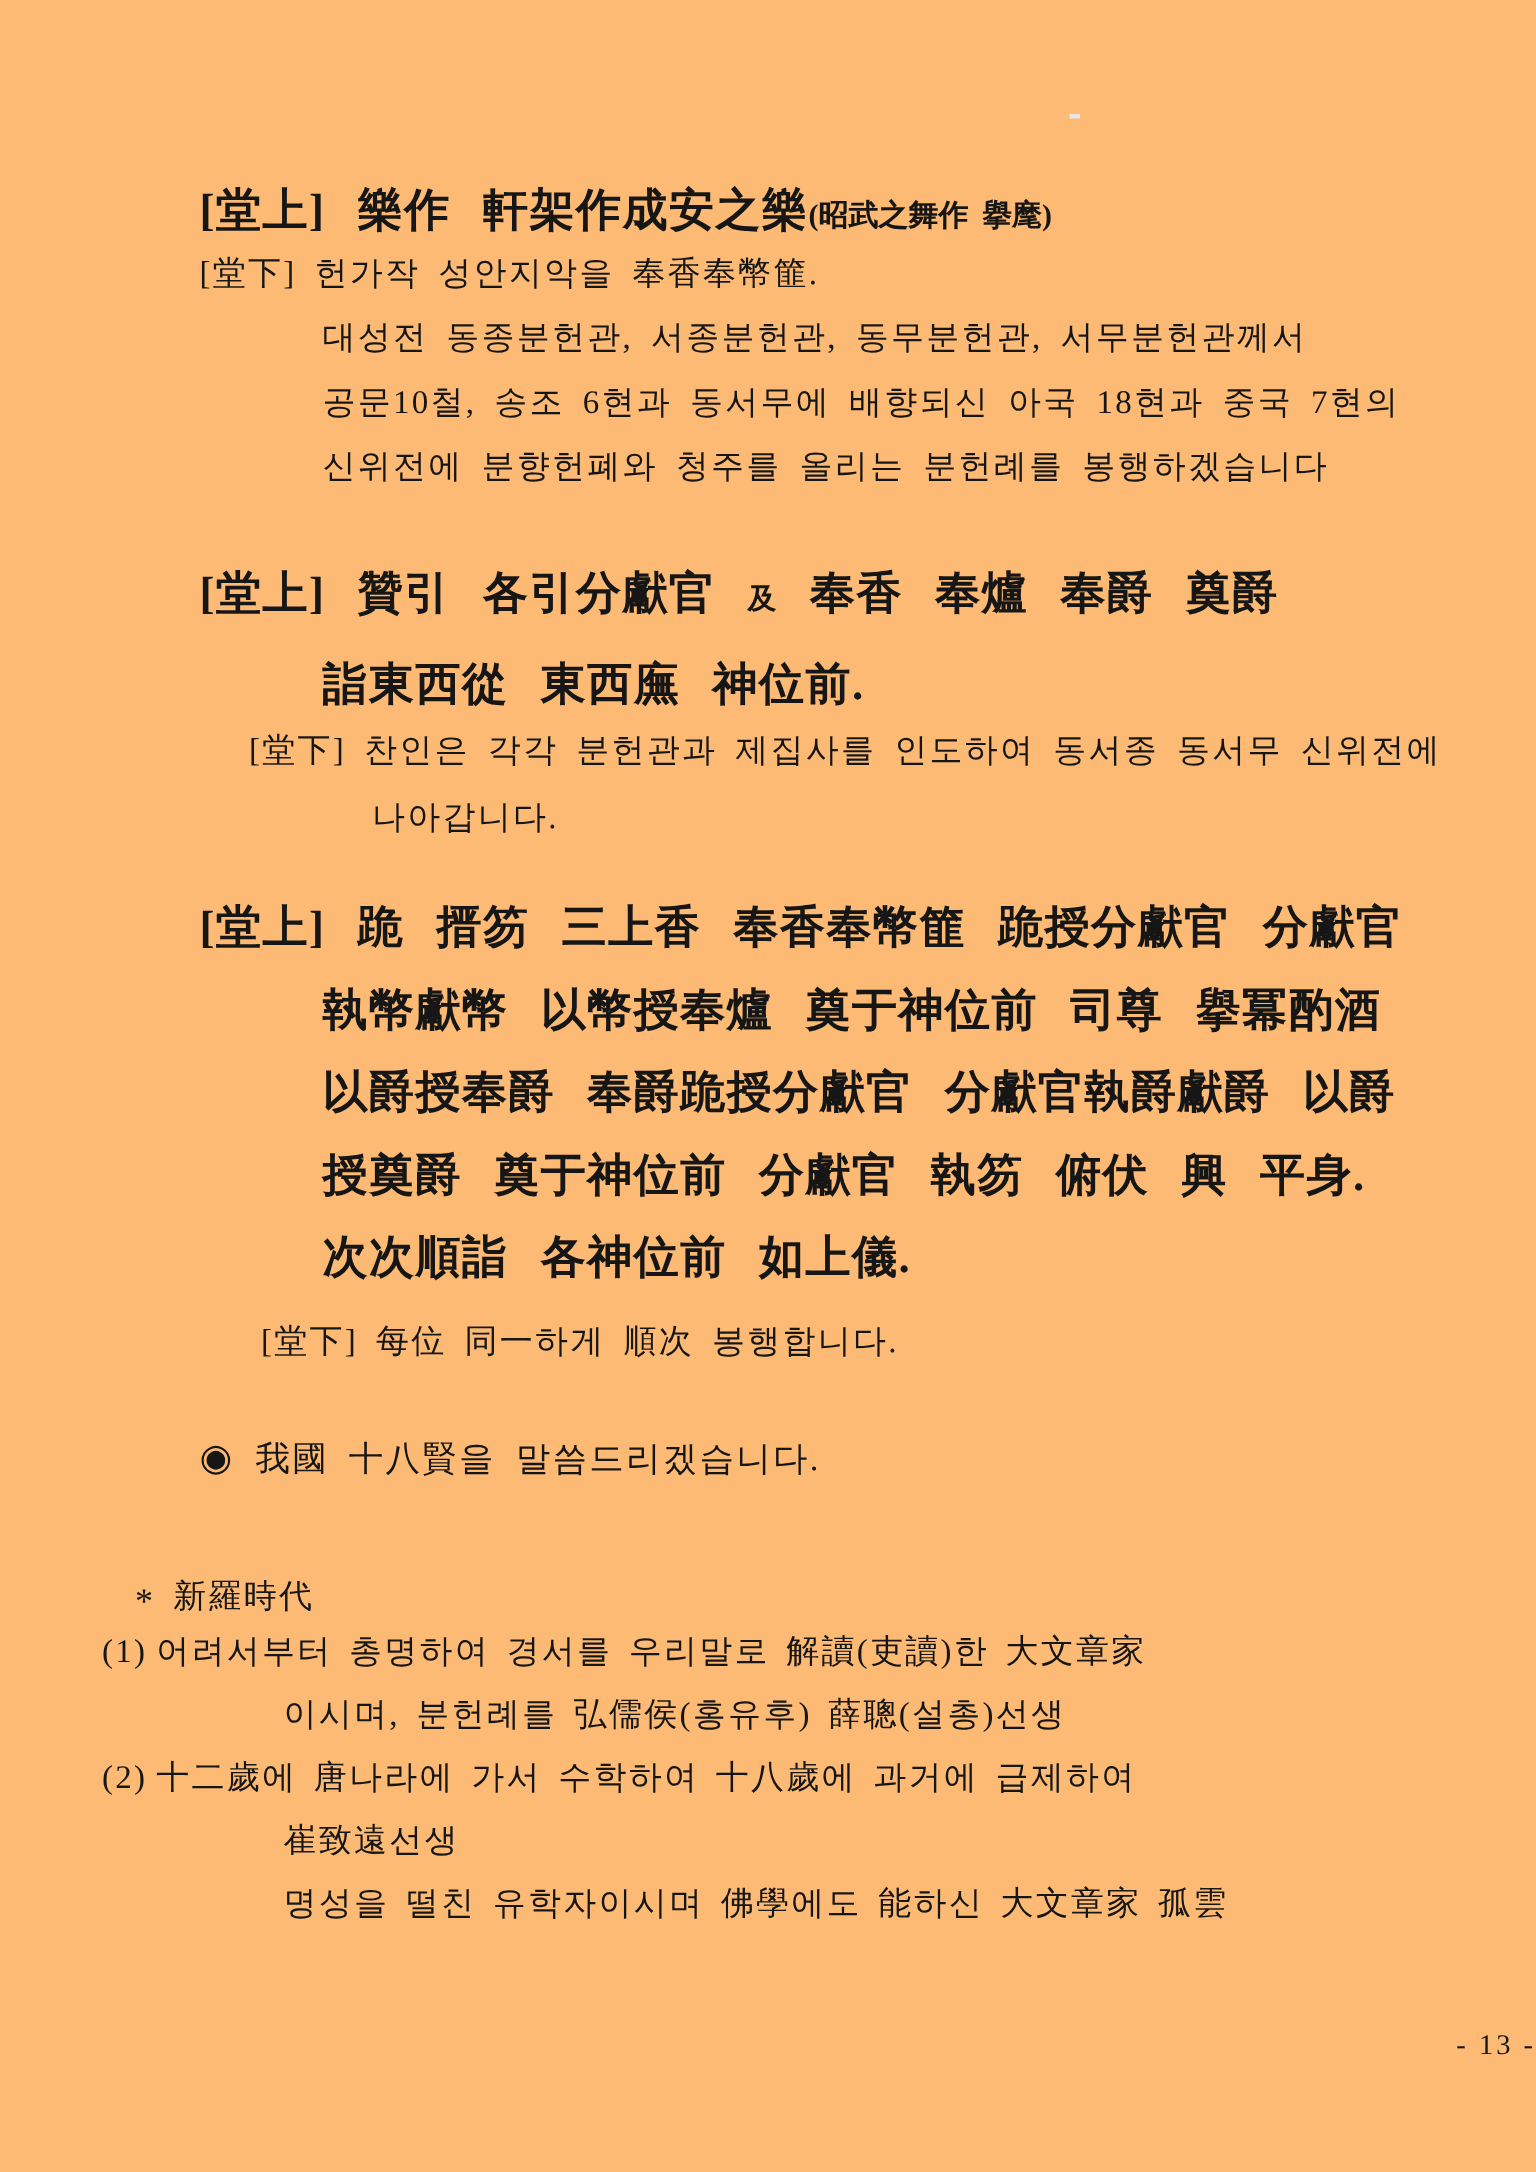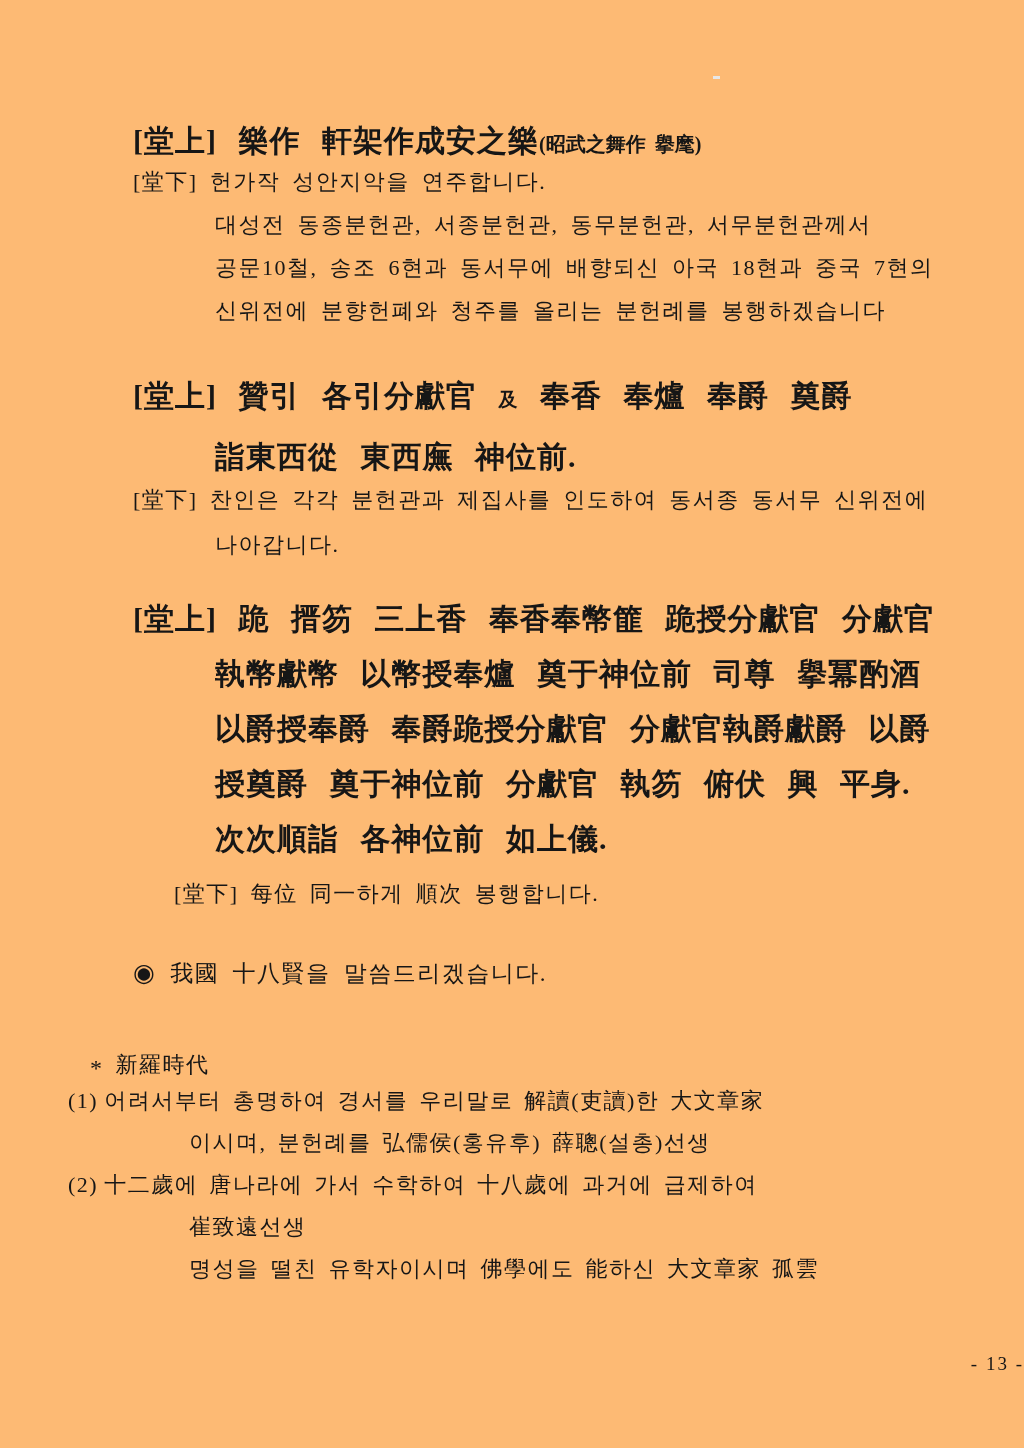--- a/index.html
+++ b/index.html
@@ -74,32 +74,32 @@
 
 <div class="page">
 
   <div class="scan-artifact"></div>
 
   <div class="heading-block" style="top:112px;">
     <div class="heading-line ml1"><span>[堂上] 樂作 軒架作成安之樂</span><span class="heading-note">(昭武之舞作 擧麾)</span></div>
   </div>
 
   <div class="body-block" style="top:160px;">
-    <div class="body-line ml1">[堂下] 헌가작 성안지악을 연주합니다.</div>
+    <div class="body-line ml1">[堂下] 헌가작 성안지악을 奉香奉幣篚.</div>
     <div class="body-line ml2">대성전 동종분헌관, 서종분헌관, 동무분헌관, 서무분헌관께서</div>
     <div class="body-line ml2">공문10철, 송조 6현과 동서무에 배향되신 아국 18현과 중국 7현의</div>
     <div class="body-line ml2">신위전에 분향헌폐와 청주를 올리는 분헌례를 봉행하겠습니다</div>
   </div>
 
   <div class="heading-block" style="top:367px;">
     <div class="heading-line ml1"><span>[堂上] 贊引 各引分獻官 </span><span class="small-char">及</span><span> 奉香 奉爐 奉爵 奠爵</span></div>
     <div class="heading-line ml2">詣東西從 東西廡 神位前.</div>
   </div>
 
-  <div class="body-block" style="top:477px;">
+  <div class="body-block" style="top:477px;padding-left:33px;">
     <div class="body-line ml1" style="line-height:45px;">[堂下] 찬인은 각각 분헌관과 제집사를 인도하여 동서종 동서무 신위전에</div>
     <div class="body-line ml2" style="line-height:45px;">나아갑니다.</div>
   </div>
 
   <div class="heading-block" style="top:591px;">
     <div class="heading-line ml1" style="line-height:55px;">[堂上] 跪 搢笏 三上香 奉香奉幣篚 跪授分獻官 分獻官</div>
     <div class="heading-line ml2" style="line-height:55px;">執幣獻幣 以幣授奉爐 奠于神位前 司尊 擧冪酌酒</div>
     <div class="heading-line ml2" style="line-height:55px;">以爵授奉爵 奉爵跪授分獻官 分獻官執爵獻爵 以爵</div>
     <div class="heading-line ml2" style="line-height:55px;">授奠爵 奠于神位前 分獻官 執笏 俯伏 興 平身.</div>
     <div class="heading-line ml2" style="line-height:55px;">次次順詣 各神位前 如上儀.</div>

